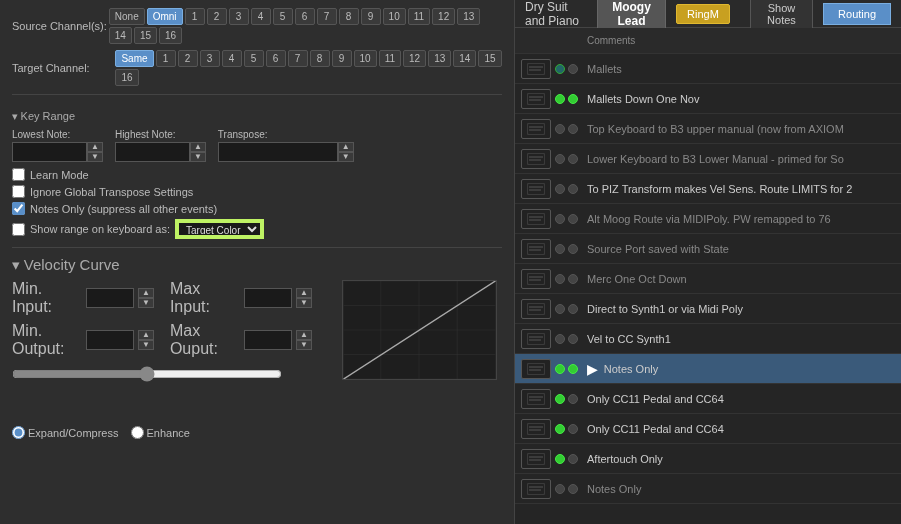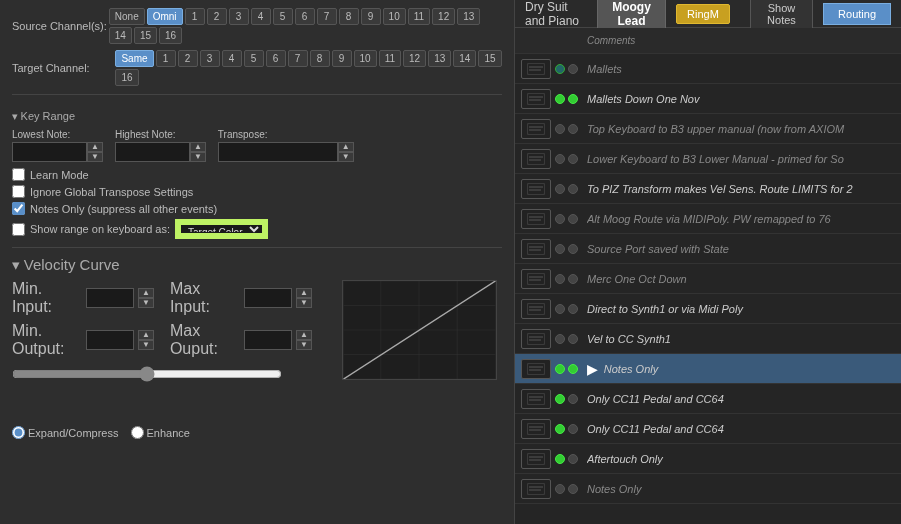--- a/index.html
+++ b/index.html
@@ -161,21 +161,21 @@
       margin-bottom: 8px;
     }
 
     .show-range-row label {
       color: #bbb;
       font-size: 11px;
     }
 
     .show-range-row select {
       background: #1a1a1a;
-      border: 6px solid #bef264;
+      border: 4px solid #bef264;
       color: #ddd;
       font-size: 10px;
       padding: 1px 3px;
       height: 20px;
     }
 
     .velocity-header {
       color: #aaa;
       font-size: 15px;
       margin-bottom: 6px;
@@ -398,21 +398,20 @@
       width: 28px;
     }
 
     .route-name {
       flex: 1;
       color: #ccc;
       font-size: 11px;
       white-space: nowrap;
       overflow: hidden;
       text-overflow: ellipsis;
-      font-style: italic;
     }
 
     .route-name.dimmed {
       color: #888;
     }
 
     .route-name.header-text {
       color: #888;
       font-size: 10px;
     }

